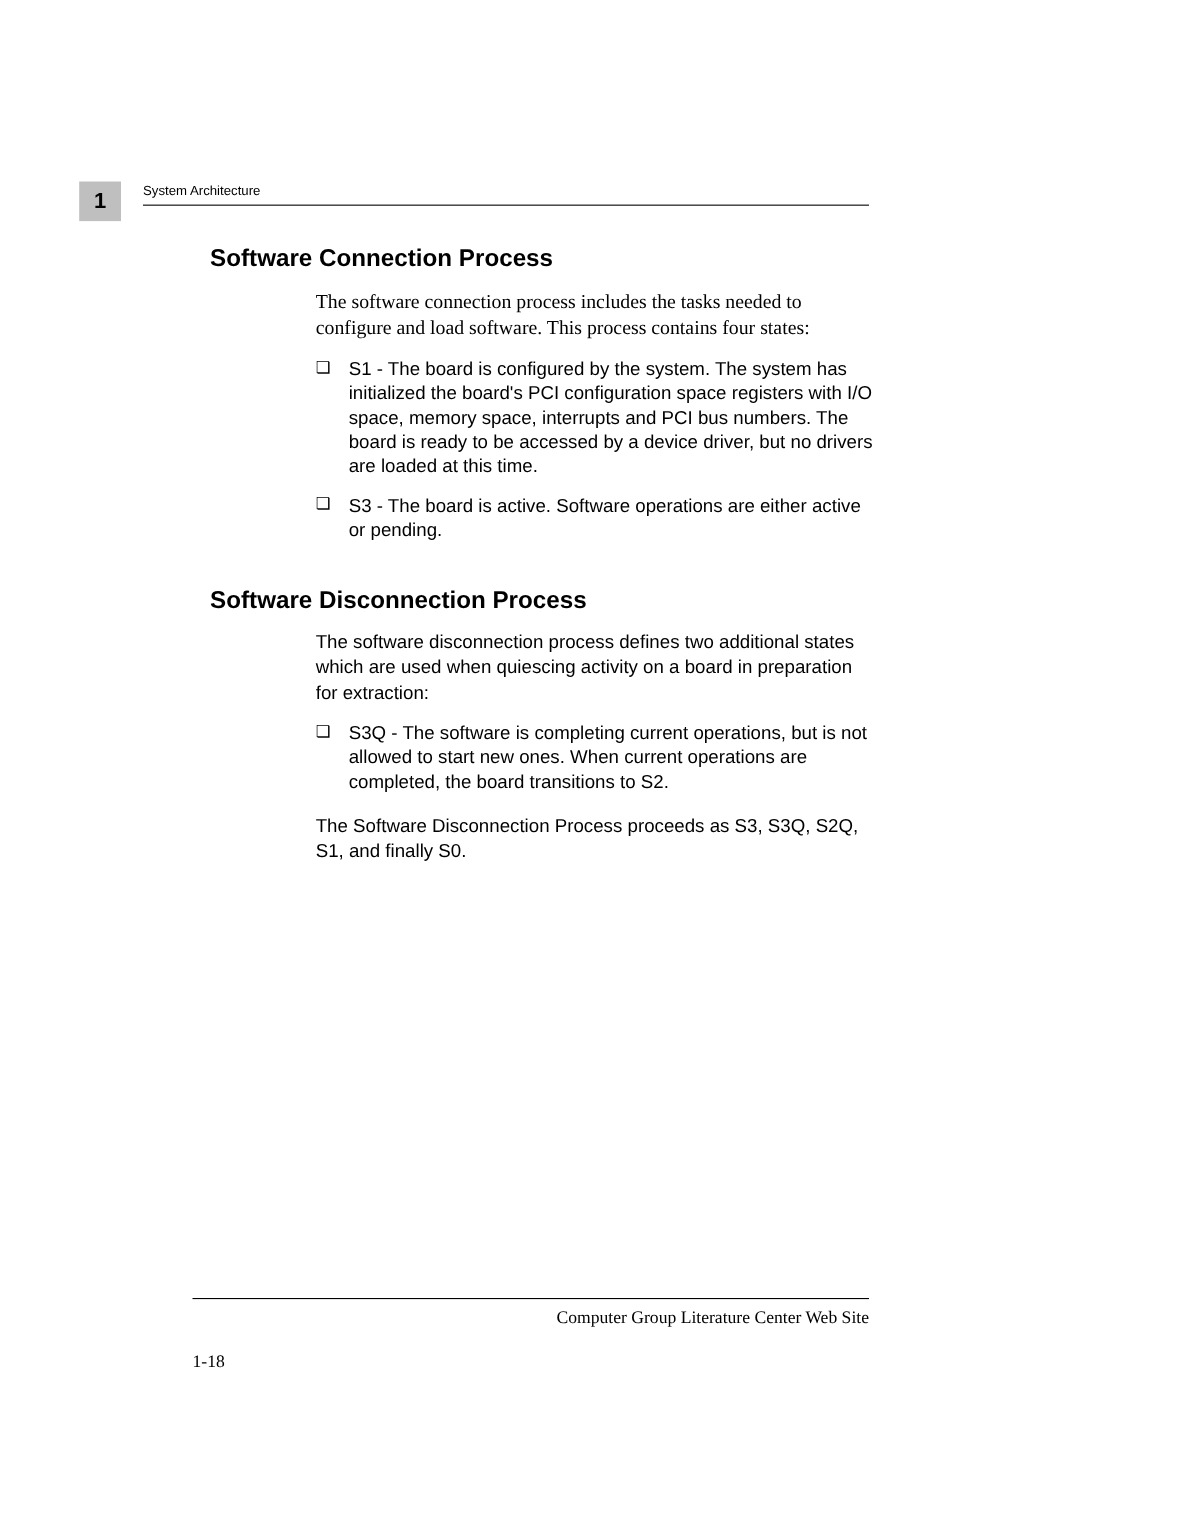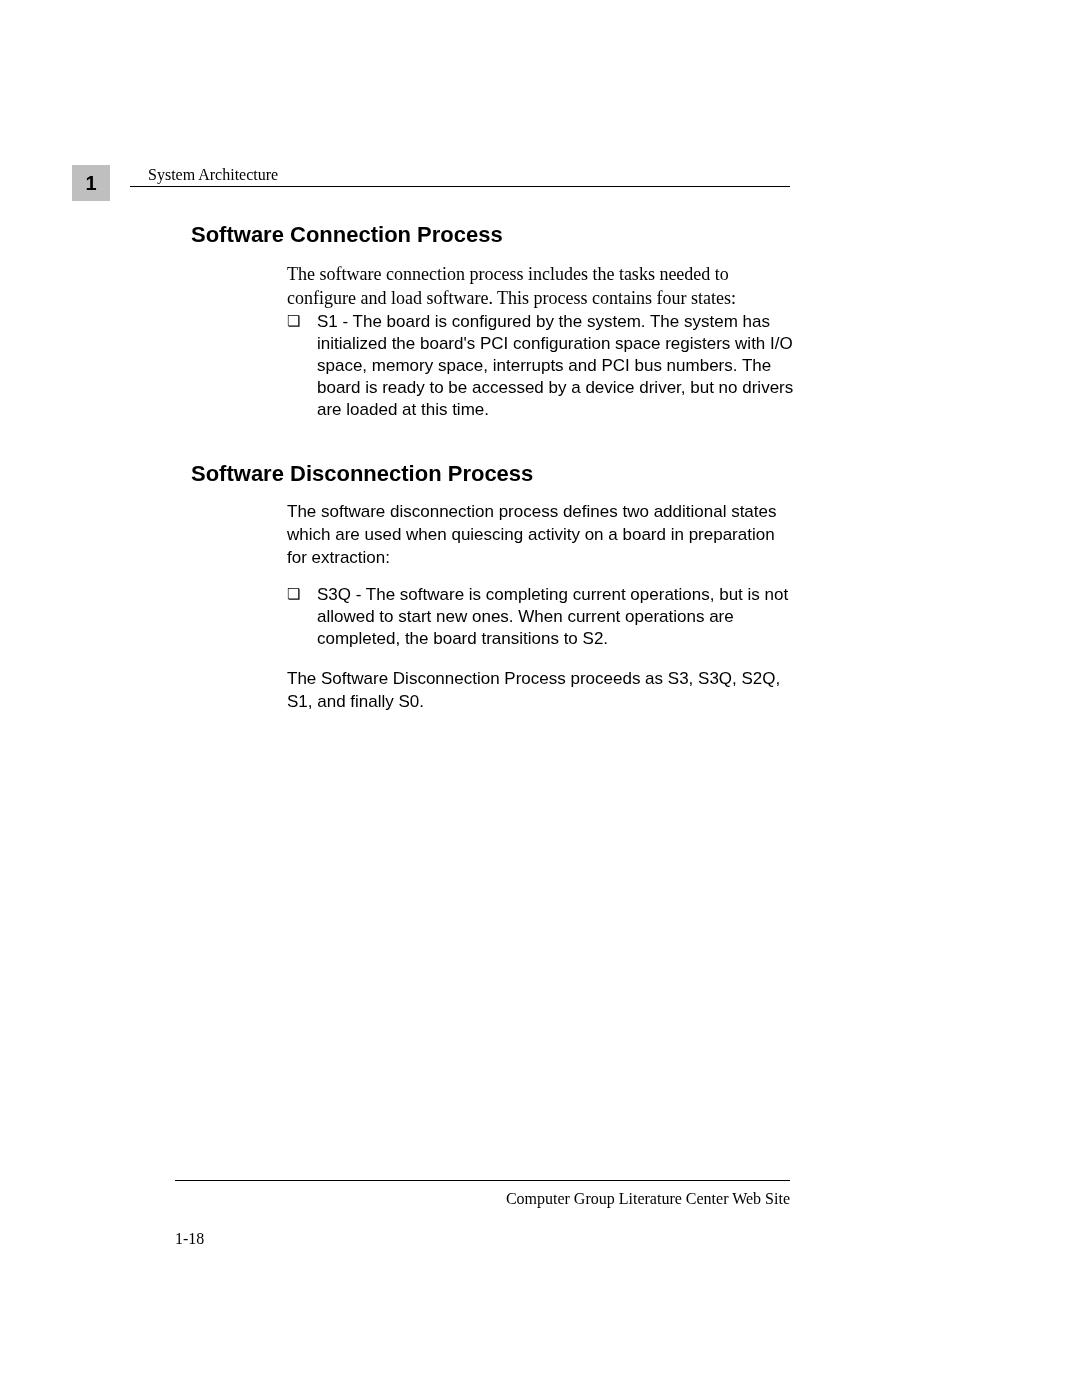--- a/index.html
+++ b/index.html
@@ -28,23 +28,23 @@
     align-items: center;
     justify-content: center;
     font-family: Arial, Helvetica, sans-serif;
     font-weight: bold;
     font-size: 20px;
     color: #000;
   }
   .running-header {
     position: absolute;
     top: 166px;
-    left: 148px;
-    font-size: 16px;
-    font-family: Liberation Serif, serif;
+    left: 130px;
+    font-size: 12px;
+    font-family: Liberation Sans, sans-serif;
   }
   .header-rule {
     position: absolute;
     top: 186px;
     left: 130px;
     width: 660px;
     border-top: 1px solid #000;
   }
   .content {
     position: absolute;
@@ -56,20 +56,21 @@
     font-family: Arial, Helvetica, sans-serif;
     font-weight: bold;
     font-size: 22px;
     margin: 0 0 14px 16px;
   }
   .intro {
     margin-left: 112px;
     font-size: 18px;
     line-height: 1.35;
     font-family: "Times New Roman", Times, serif;
+    margin-bottom: 14px;
   }
   .intro-sans {
     margin-left: 112px;
     font-size: 17px;
     line-height: 1.35;
     font-family: Arial, Helvetica, sans-serif;
     margin-bottom: 14px;
   }
   ul.states {
     list-style: none;
@@ -130,20 +131,21 @@
   <div class="header-rule"></div>
 
   <div class="content">
 
     <h2 class="section">Software Connection Process</h2>
 
     <div class="intro">The software connection process includes the tasks needed to configure and load software. This process contains four states:</div>
 
     <ul class="states">
       <li>S1 - The board is configured by the system. The system has initialized the board's PCI configuration space registers with I/O space, memory space, interrupts and PCI bus numbers. The board is ready to be accessed by a device driver, but no drivers are loaded at this time.</li>
+      <li>S3 - The board is active. Software operations are either active or pending.</li>
     </ul>
 
     <div class="section-gap"></div>
 
     <h2 class="section">Software Disconnection Process</h2>
 
     <div class="intro-sans">The software disconnection process defines two additional states which are used when quiescing activity on a board in preparation for extraction:</div>
 
     <ul class="states">
       <li>S3Q - The software is completing current operations, but is not allowed to start new ones. When current operations are completed, the board transitions to S2.</li>

